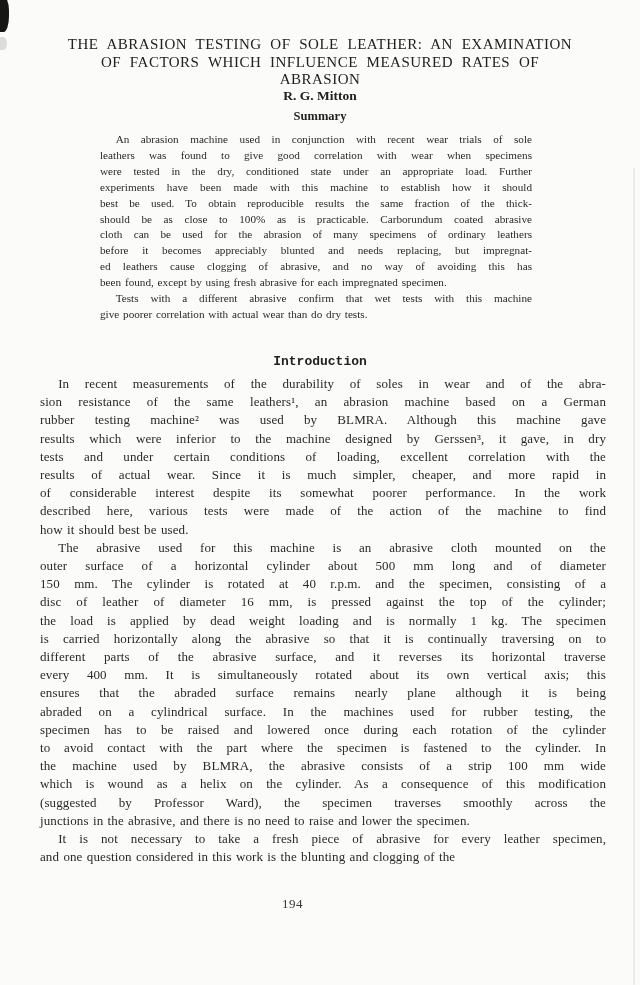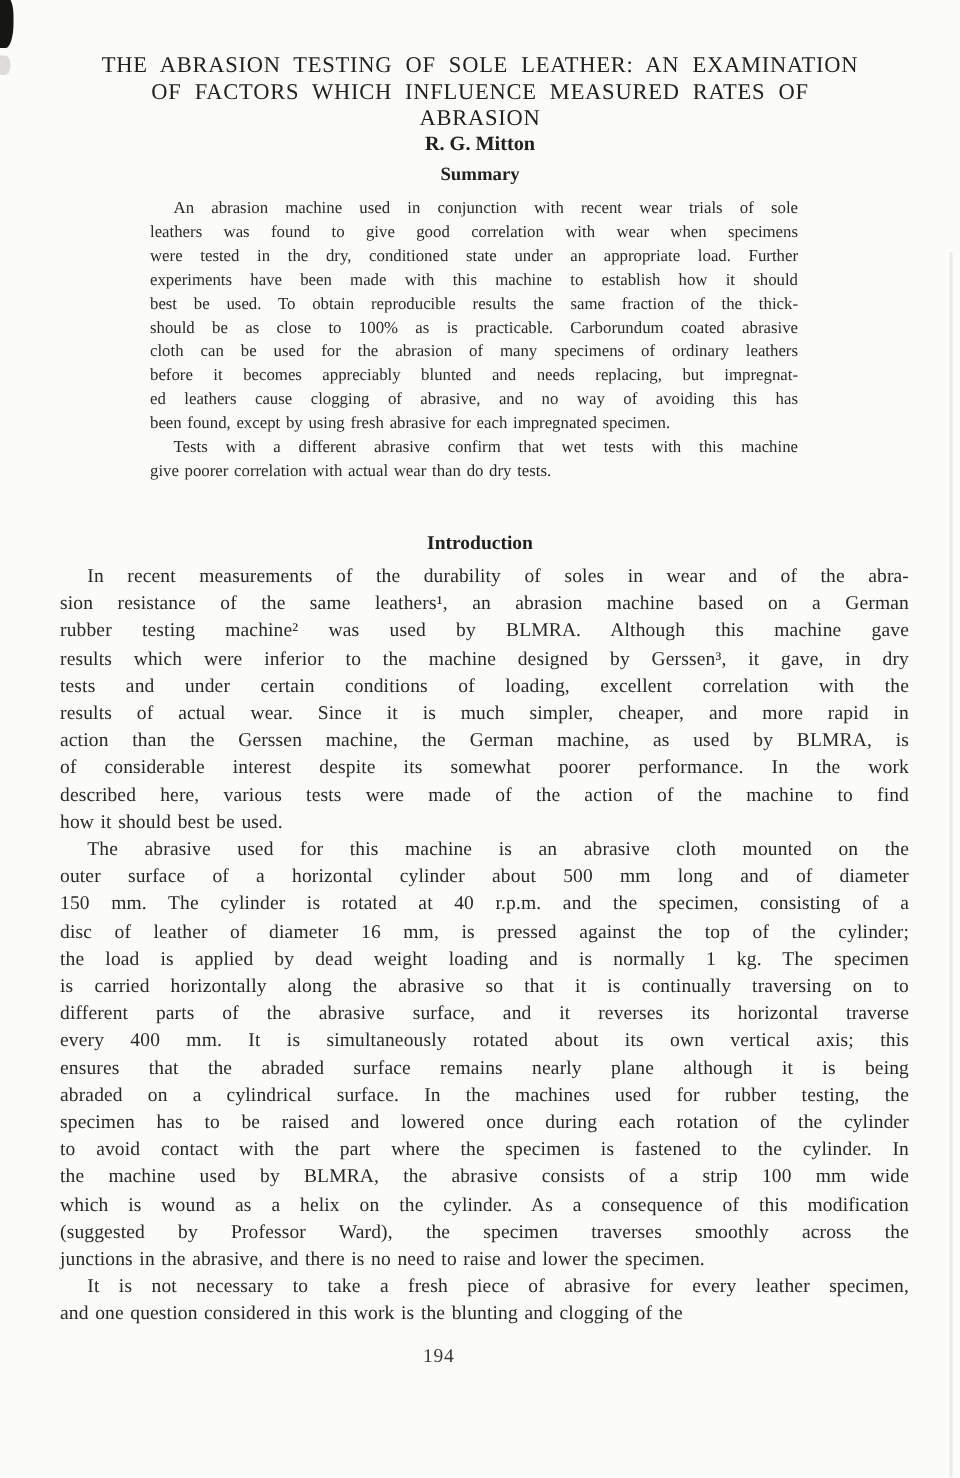--- a/index.html
+++ b/index.html
@@ -40,21 +40,21 @@
   .author {
     position: absolute; top: 88px; left: 0; width: 640px;
     text-align: center; font-weight: bold; font-size: 13.5px;
     color: #232120;
   }
   .section-heading {
     position: absolute; left: 0; width: 640px;
     text-align: center; font-weight: bold; color: #232120;
   }
   .summary-heading { top: 109px; font-size: 12.5px; }
-  .intro-heading   { top: 354px; font-size: 13px; }
+  .intro-heading   { top: 354px; font-size: 13px; font-family: Liberation Mono, monospace; }
   
   .summary-body {
     position: absolute; top: 132px; left: 100px; width: 432px;
     font-size: 11.2px;
   }
   .summary-body .line { line-height: 15.9px; }
   
   .intro-body {
     position: absolute; top: 375px; left: 40px; width: 566px;
     font-size: 13px;
@@ -110,21 +110,20 @@
 
 <div class="section-heading intro-heading">Introduction</div>
 <div class="intro-body">
   <div class="para">
       <div class="line first">In recent measurements of the durability of soles in wear and of the abra-</div>
       <div class="line">sion resistance of the same leathers¹, an abrasion machine based on a German</div>
       <div class="line">rubber testing machine² was used by BLMRA. Although this machine gave</div>
       <div class="line">results which were inferior to the machine designed by Gerssen³, it gave, in dry</div>
       <div class="line">tests and under certain conditions of loading, excellent correlation with the</div>
       <div class="line">results of actual wear. Since it is much simpler, cheaper, and more rapid in</div>
-      <div class="line">action than the Gerssen machine, the German machine, as used by BLMRA, is</div>
       <div class="line">of considerable interest despite its somewhat poorer performance. In the work</div>
       <div class="line">described here, various tests were made of the action of the machine to find</div>
       <div class="line last">how it should best be used.</div>
     </div>
   <div class="para">
       <div class="line first">The abrasive used for this machine is an abrasive cloth mounted on the</div>
       <div class="line">outer surface of a horizontal cylinder about 500 mm long and of diameter</div>
       <div class="line">150 mm. The cylinder is rotated at 40 r.p.m. and the specimen, consisting of a</div>
       <div class="line">disc of leather of diameter 16 mm, is pressed against the top of the cylinder;</div>
       <div class="line">the load is applied by dead weight loading and is normally 1 kg. The specimen</div>

